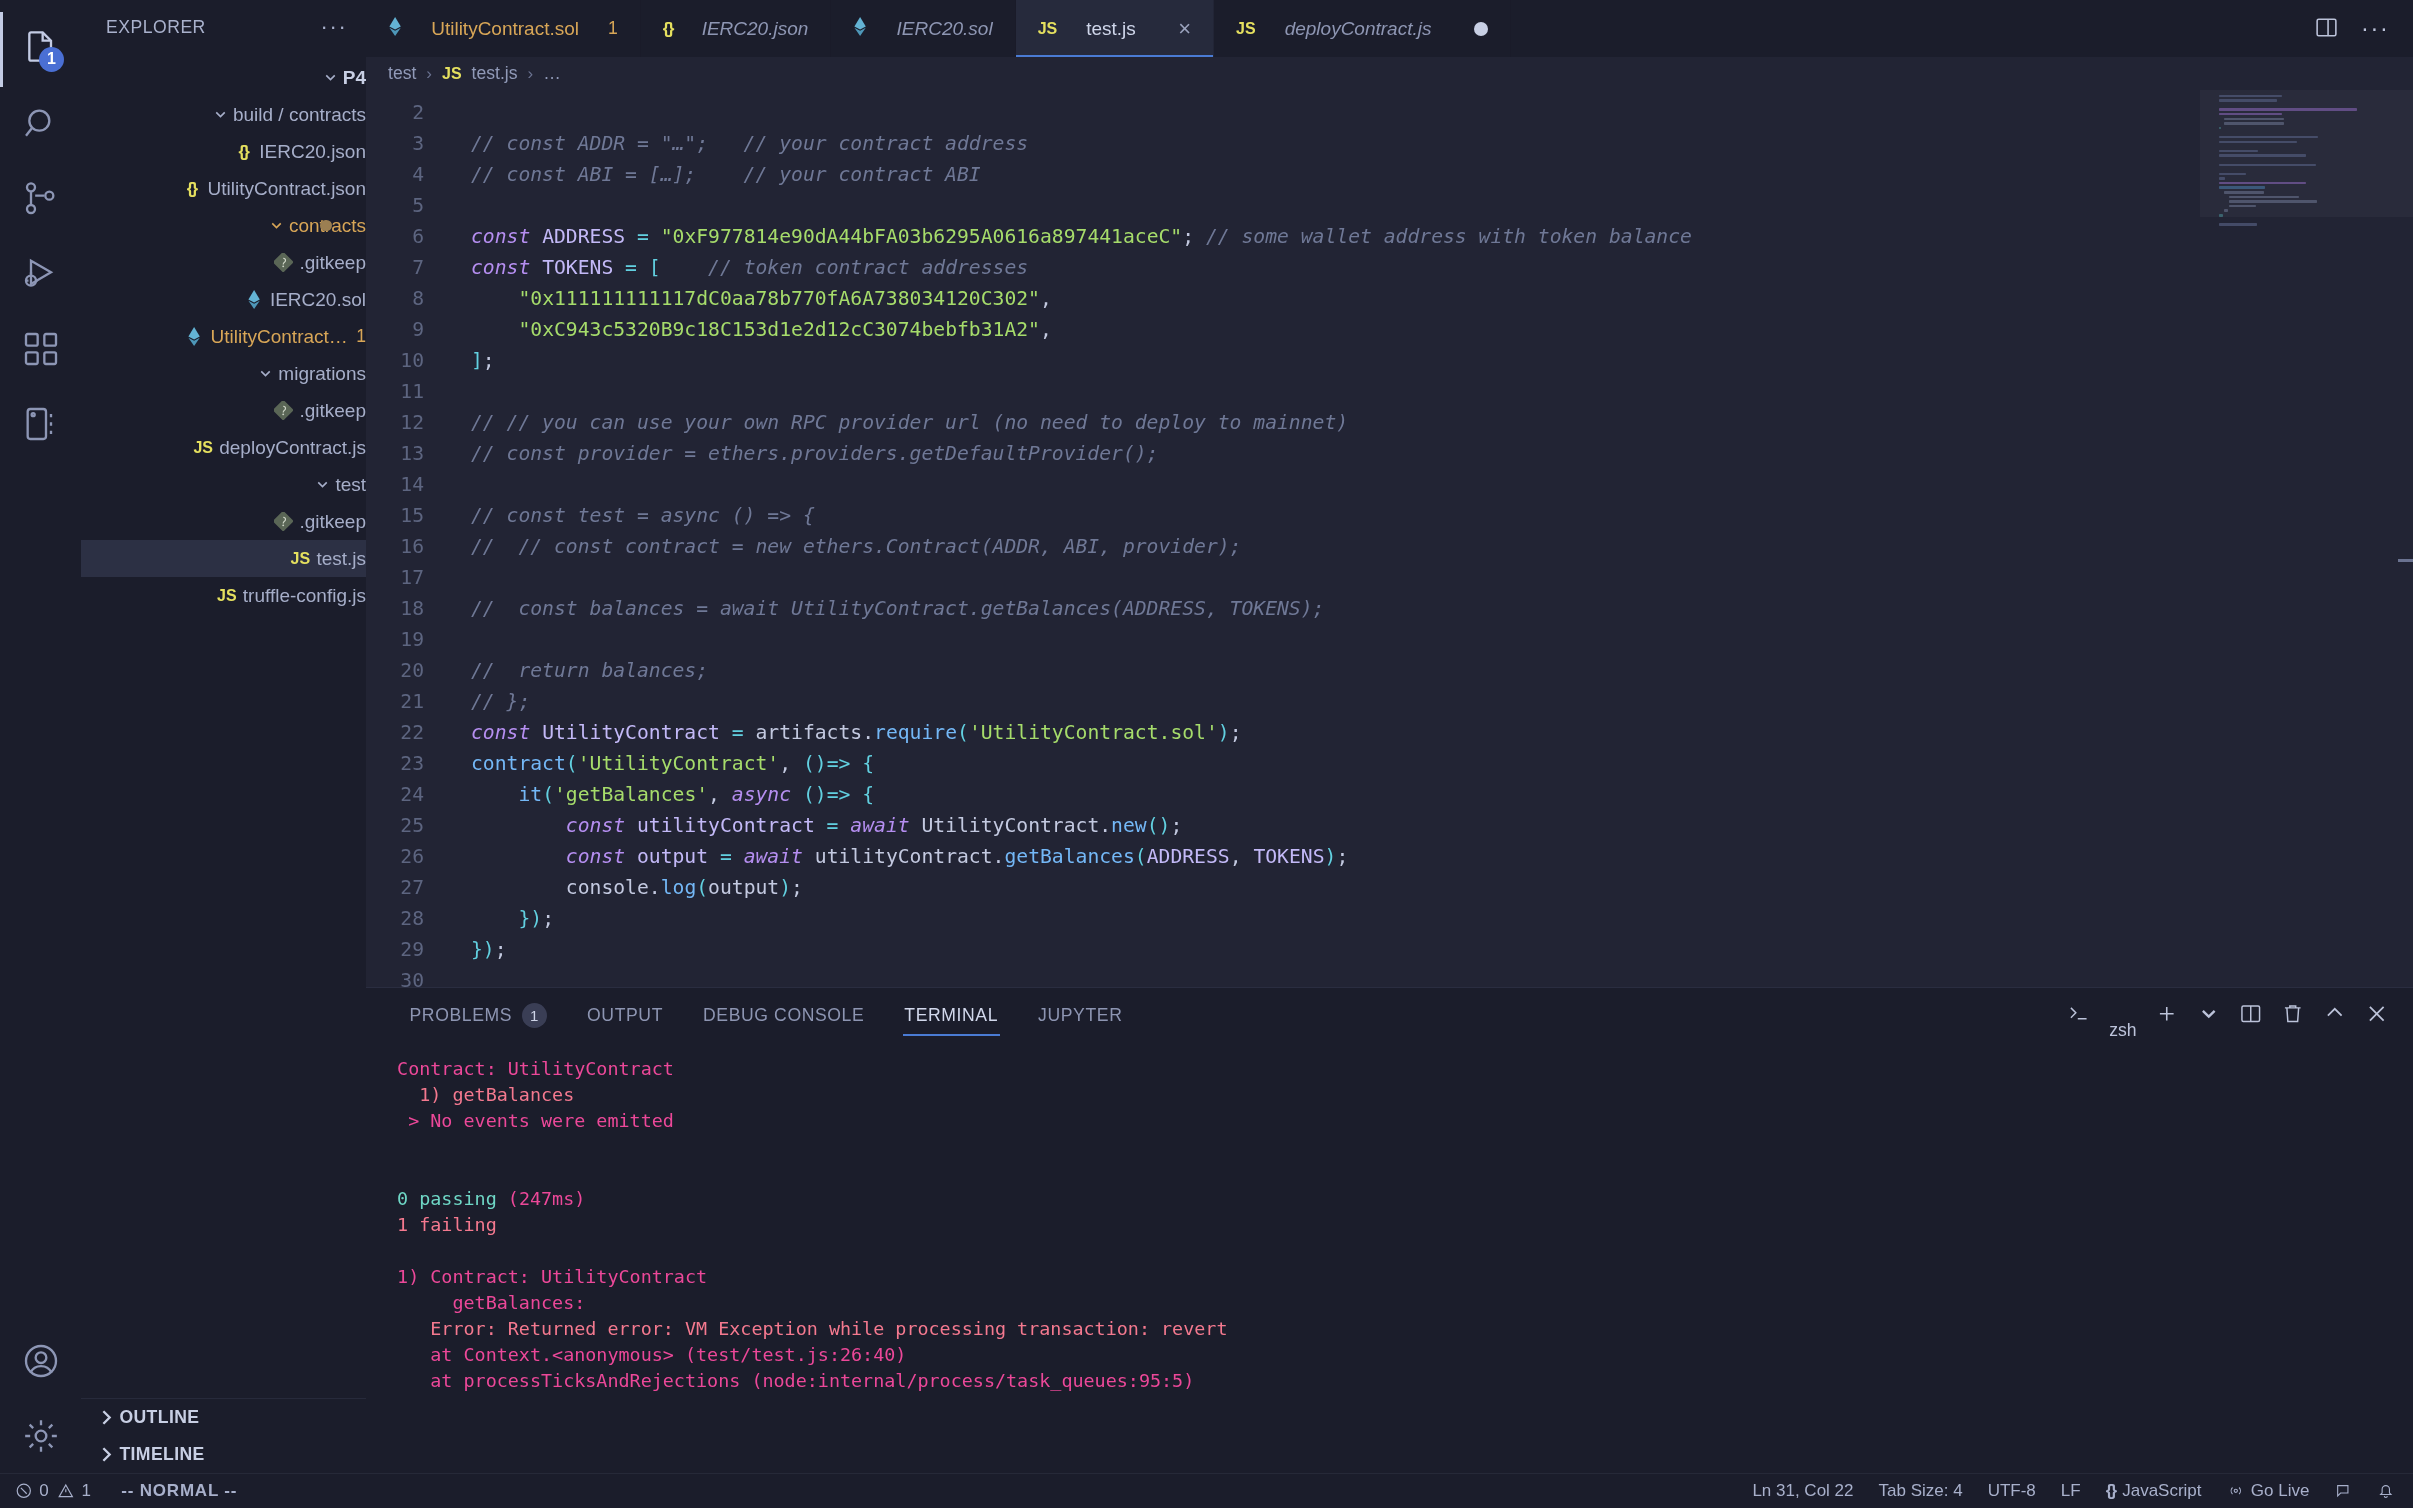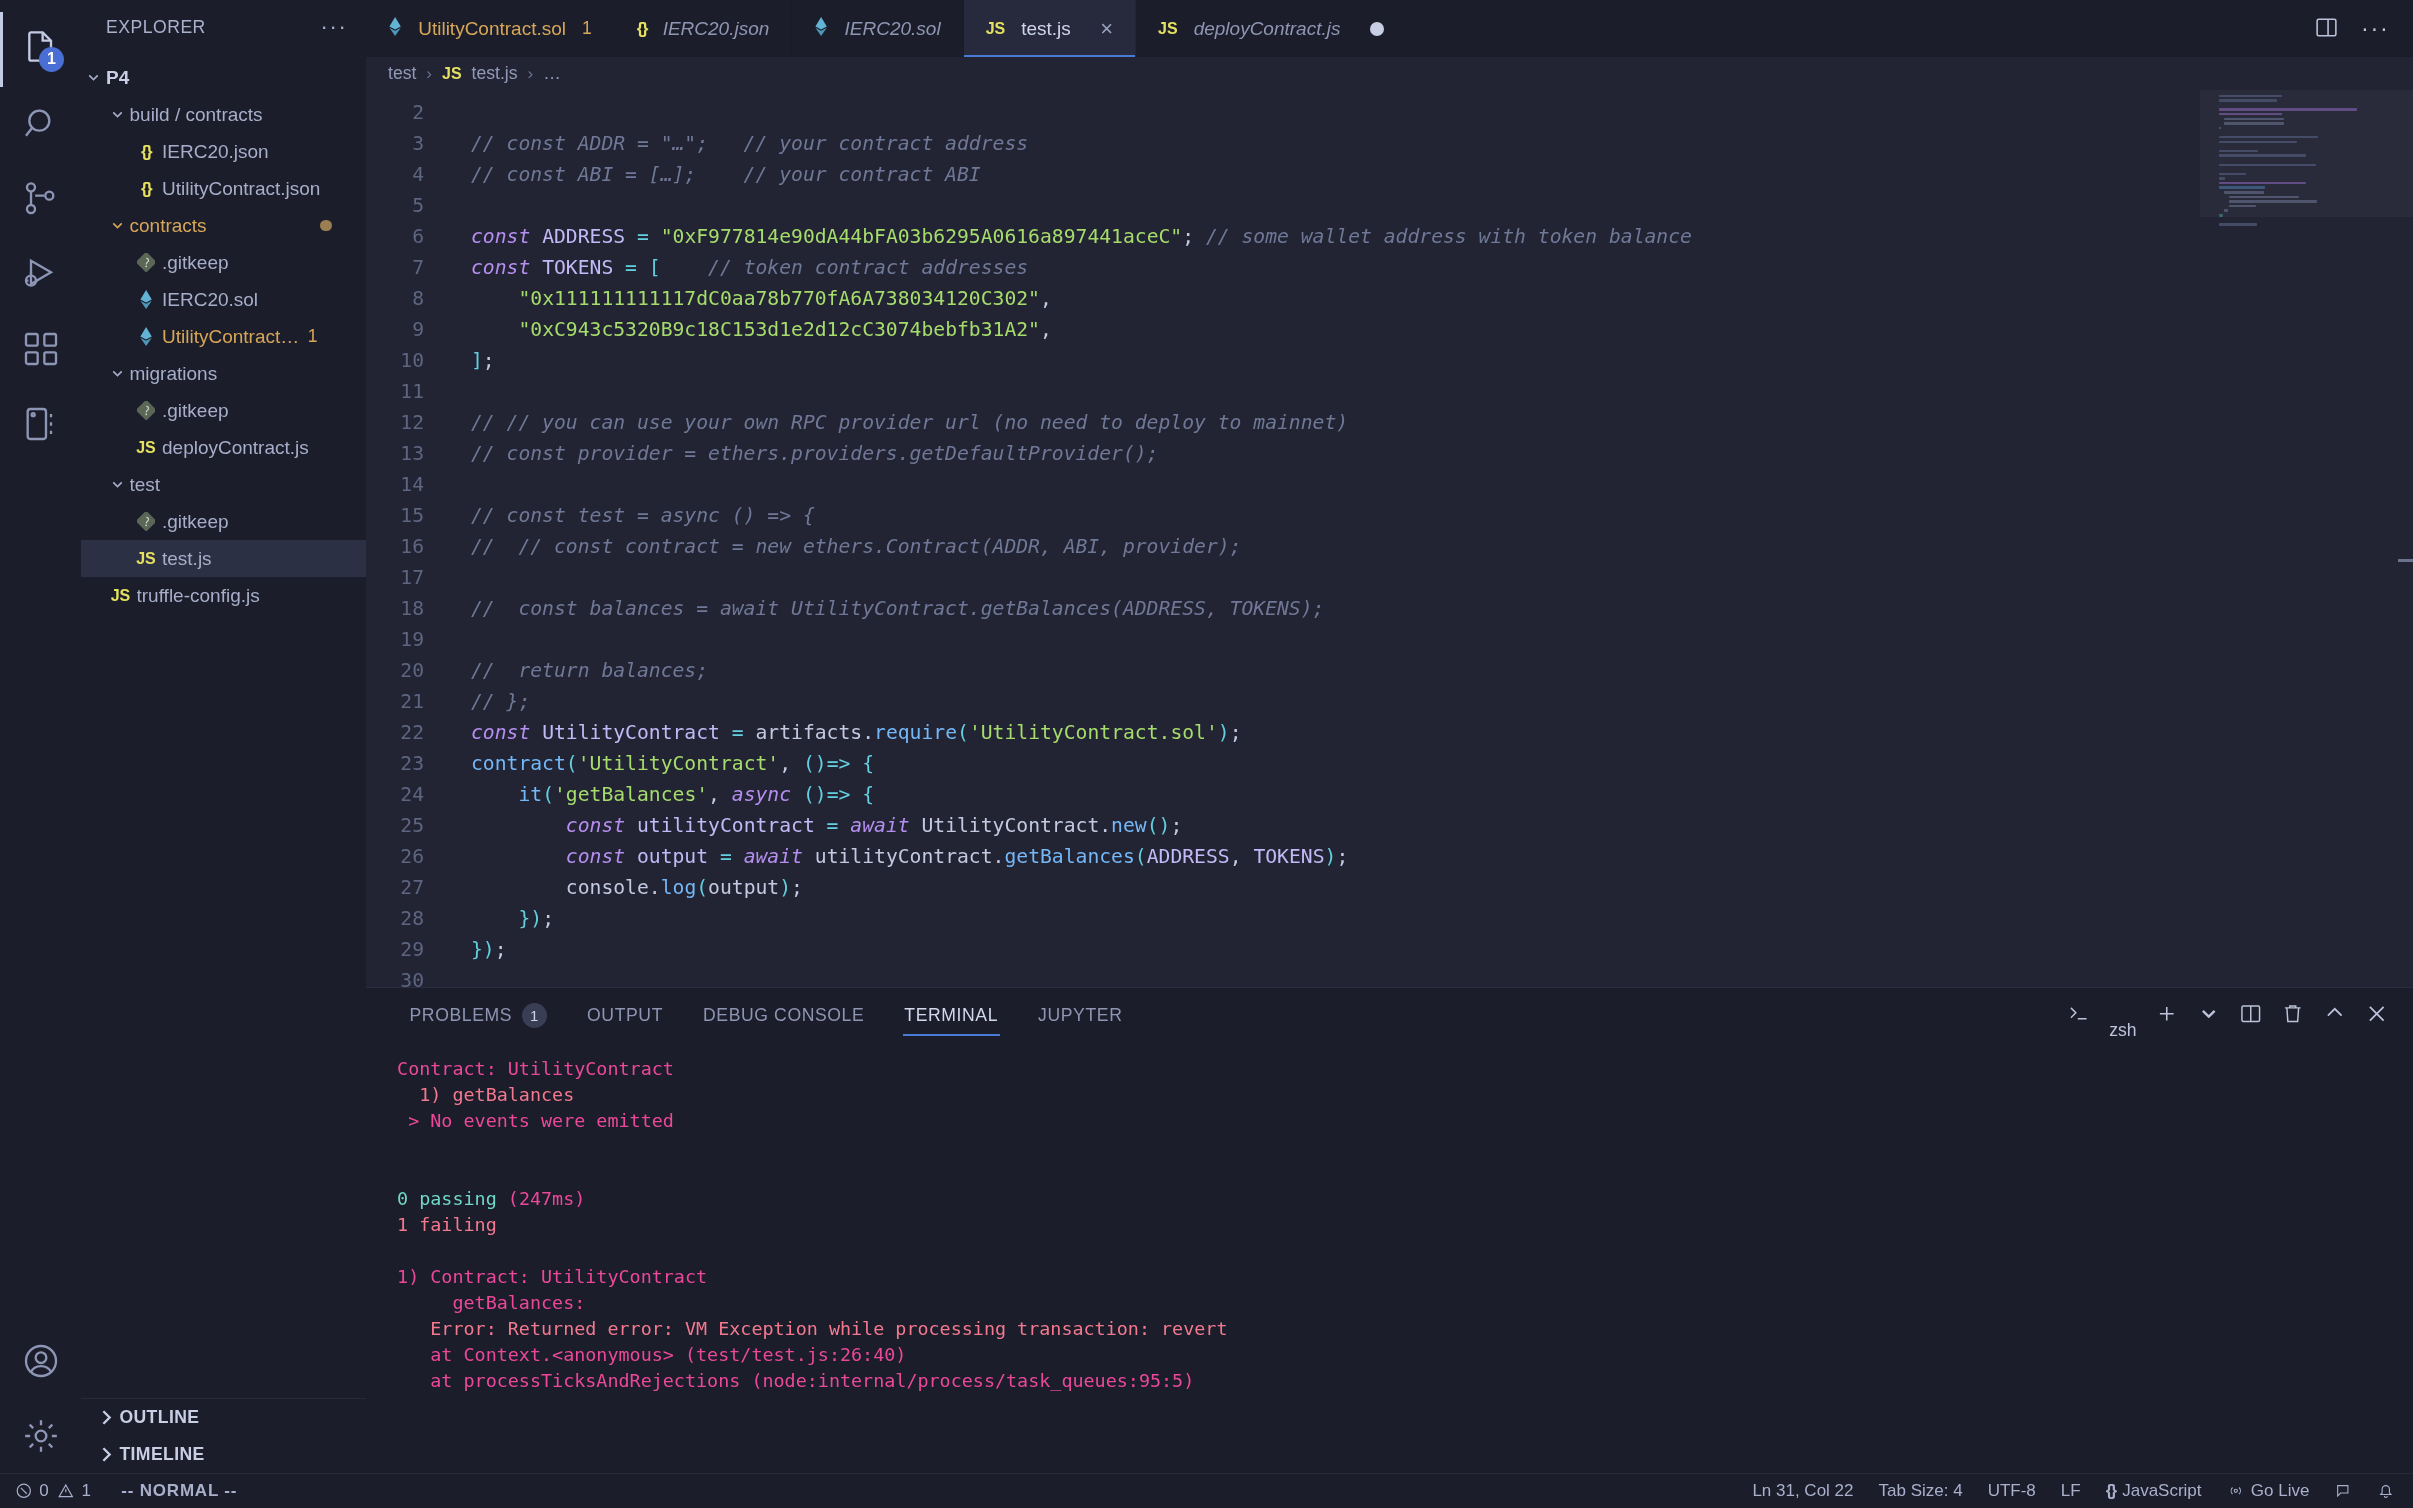--- a/index.html
+++ b/index.html
@@ -50,20 +50,21 @@
     padding: 0 18.4px 0 25px; color: #a9b1cc; font-size: 17.6px;
     letter-spacing: 0.5px;
   }
   .sb-header .t { flex: 1 1 auto; }
   .sb-dots { color: #a9b1cc; font-size: 22px; letter-spacing: 1.7px; line-height: 1; }
   .sb-tree { flex: 1 1 auto; overflow: hidden; padding-top: 5px; }
   .row {
     height: 37px; display: flex; align-items: center;
     color: #a6aec9; font-size: 19px; white-space: nowrap;
     position: relative;
+    justify-content: flex-end;
   }
   .row.sel { background: #2c3044; }
   .row .chev { width: 25px; flex: 0 0 25px; display: flex; align-items: center; justify-content: center; }
   .row .chev svg { width: 17px; height: 17px; }
   .row .ico { width: 32px; flex: 0 0 32px; display: flex; align-items: center; justify-content: center; }
   .row .lbl { overflow: hidden; text-overflow: ellipsis; }
   .row .cnt { margin-left: 8.4px; font-size: 17.6px; }
   .row .dot {
     position: absolute; right: 34px; width: 11.7px; height: 11.7px;
     border-radius: 50%; background: #9b7f52;
@@ -78,21 +79,21 @@
   .sb-sect {
     height: 37px; display: flex; align-items: center; padding-left: 13.4px;
     color: #c8cfe4; font-size: 17.6px; font-weight: bold; letter-spacing: 0.4px;
   }
   .sb-sect .chev { width: 25px; flex: 0 0 25px; display: flex; align-items: center; justify-content: center; }
 
   
   .editorarea { flex: 1 1 auto; display: flex; flex-direction: column; min-width: 0; background: #222434; }
   .tabbar { height: 60px; display: flex; align-items: stretch; background: #1b1d2b; }
   .tab {
-    display: flex; align-items: center; gap: 16px;
+    display: flex; align-items: center; gap: 29px;
     padding: 0 22px; min-width: 0; font-size: 19px;
     color: #8e96b3; background: #1b1d2b;
     border-right: 0.8px solid #16182440; position: relative;
   }
   .tab.inactive .tname { font-style: italic; }
   .tab.active { background: #262a3c; color: #cfd6ea; }
   .tab.active::after {
     content: ""; position: absolute; left: 0; right: 0; bottom: 0;
     height: 2.5px; background: #4a7bd4;
   }

